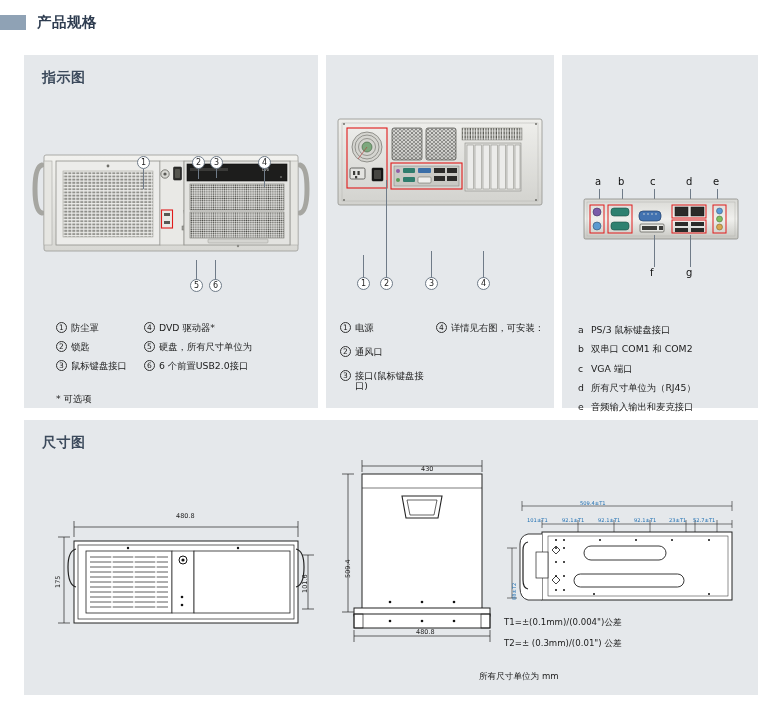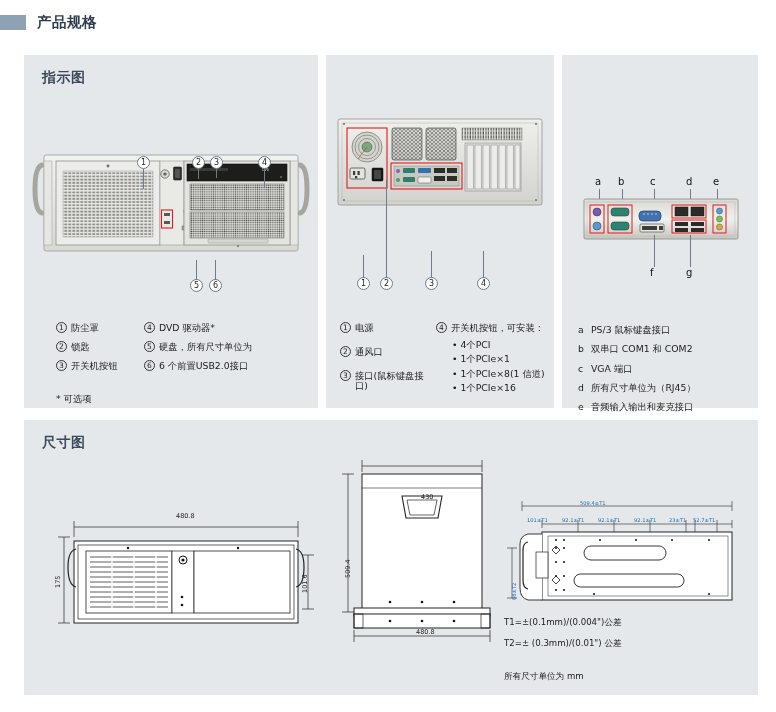--- a/index.html
+++ b/index.html
@@ -150,21 +150,21 @@
           <div class="legend-row">
             <span class="num-circle">1</span>
             <span class="legend-text">防尘罩</span>
           </div>
           <div class="legend-row">
             <span class="num-circle">2</span>
             <span class="legend-text">锁匙</span>
           </div>
           <div class="legend-row">
             <span class="num-circle">3</span>
-            <span class="legend-text">开关机按钮</span>
+            <span class="legend-text">鼠标键盘接口</span>
           </div>
         </div>
         <div>
           <div class="legend-row">
             <span class="num-circle">4</span>
             <span class="legend-text">DVD 驱动器*</span>
           </div>
           <div class="legend-row">
             <span class="num-circle">5</span>
             <span class="legend-text">硬盘，所有尺寸单位为</span>
@@ -268,27 +268,21 @@
             <span class="legend-text">通风口</span>
           </div>
           <div class="legend-row">
             <span class="num-circle">3</span>
             <span class="legend-text">接口(鼠标键盘接口)</span>
           </div>
         </div>
         <div>
           <div class="legend-row" style="margin-bottom:5px;">
             <span class="num-circle">4</span>
-            <span class="legend-text">开关机按钮，可安装：</span>
-          </div>
-          <div class="sub-list" style="margin-left:16px;">
-            <div>4个PCI</div>
-            <div>1个PCIe×1</div>
-            <div>1个PCIe×8(1 信道)</div>
-            <div>1个PCIe×16</div>
+            <span class="legend-text">详情见右图，可安装：</span>
           </div>
         </div>
       </div>
     </div>
   </div>
 
   <div class="panel" id="panel-io">
 
     <div class="lbl-a" style="left:33px; top:121px;">a</div>
     <div class="leader" style="left:37px; top:134px; height:27px;"></div>
@@ -477,21 +471,21 @@
       <rect x="20" y="160" width="136" height="8" fill="#fff" stroke="#222" stroke-width="1"></rect>
       <rect x="20" y="166" width="136" height="14" fill="#fff" stroke="#222" stroke-width="1"></rect>
       <g fill="#111">
           <circle cx="56" cy="173" r="1.3"></circle>
           <circle cx="88" cy="173" r="1.3"></circle>
           <circle cx="120" cy="173" r="1.3"></circle>
         </g>
       <rect x="20" y="166" width="9" height="14" fill="none" stroke="#222" stroke-width="0.7"></rect>
       <rect x="147" y="166" width="9" height="14" fill="none" stroke="#222" stroke-width="0.7"></rect>
     </svg>
-    <div class="dimtxt" style="left:397px; top:45px;margin-top:28px;">430</div>
+    <div class="dimtxt" style="left:397px; top:45px;">430</div>
     <div class="dimtxt vert" style="left:320px; top:158px; transform:rotate(-90deg);">509.4</div>
     <div class="dimtxt" style="left:392px; top:208px;">480.8</div>
 
     <svg class="art" style="left:480px; top:70px;" width="250" height="120" viewBox="0 0 250 120">
       <g stroke="#222" stroke-width="0.6" fill="none">
 
         <line x1="18" y1="16" x2="228" y2="16"></line>
         <line x1="18" y1="11" x2="18" y2="21"></line>
           <line x1="228" y1="11" x2="228" y2="21"></line>
 
@@ -556,16 +550,16 @@
     <div class="dimtxt-blue" style="left:503px; top:97px;">101±T1</div>
     <div class="dimtxt-blue" style="left:538px; top:97px;">92.1±T1</div>
     <div class="dimtxt-blue" style="left:574px; top:97px;">92.1±T1</div>
     <div class="dimtxt-blue" style="left:610px; top:97px;">92.1±T1</div>
     <div class="dimtxt-blue" style="left:645px; top:97px;">23±T1</div>
     <div class="dimtxt-blue" style="left:669px; top:97px;">52.7±T1</div>
     <div class="dimtxt-blue vert" style="left:487px; top:180px; transform:rotate(-90deg);">88±T2</div>
 
     <div class="tol" style="left:480px; top:197px;">T1=±(0.1mm)/(0.004")公差</div>
     <div class="tol" style="left:480px; top:218px;">T2=± (0.3mm)/(0.01") 公差</div>
-    <div class="tol" style="left:480px; top:251px;">所有尺寸单位为 mm</div>
+    <div class="tol" style="left:455px; top:251px;">所有尺寸单位为 mm</div>
   </div>
 
 </div>
 
 </body></html>

